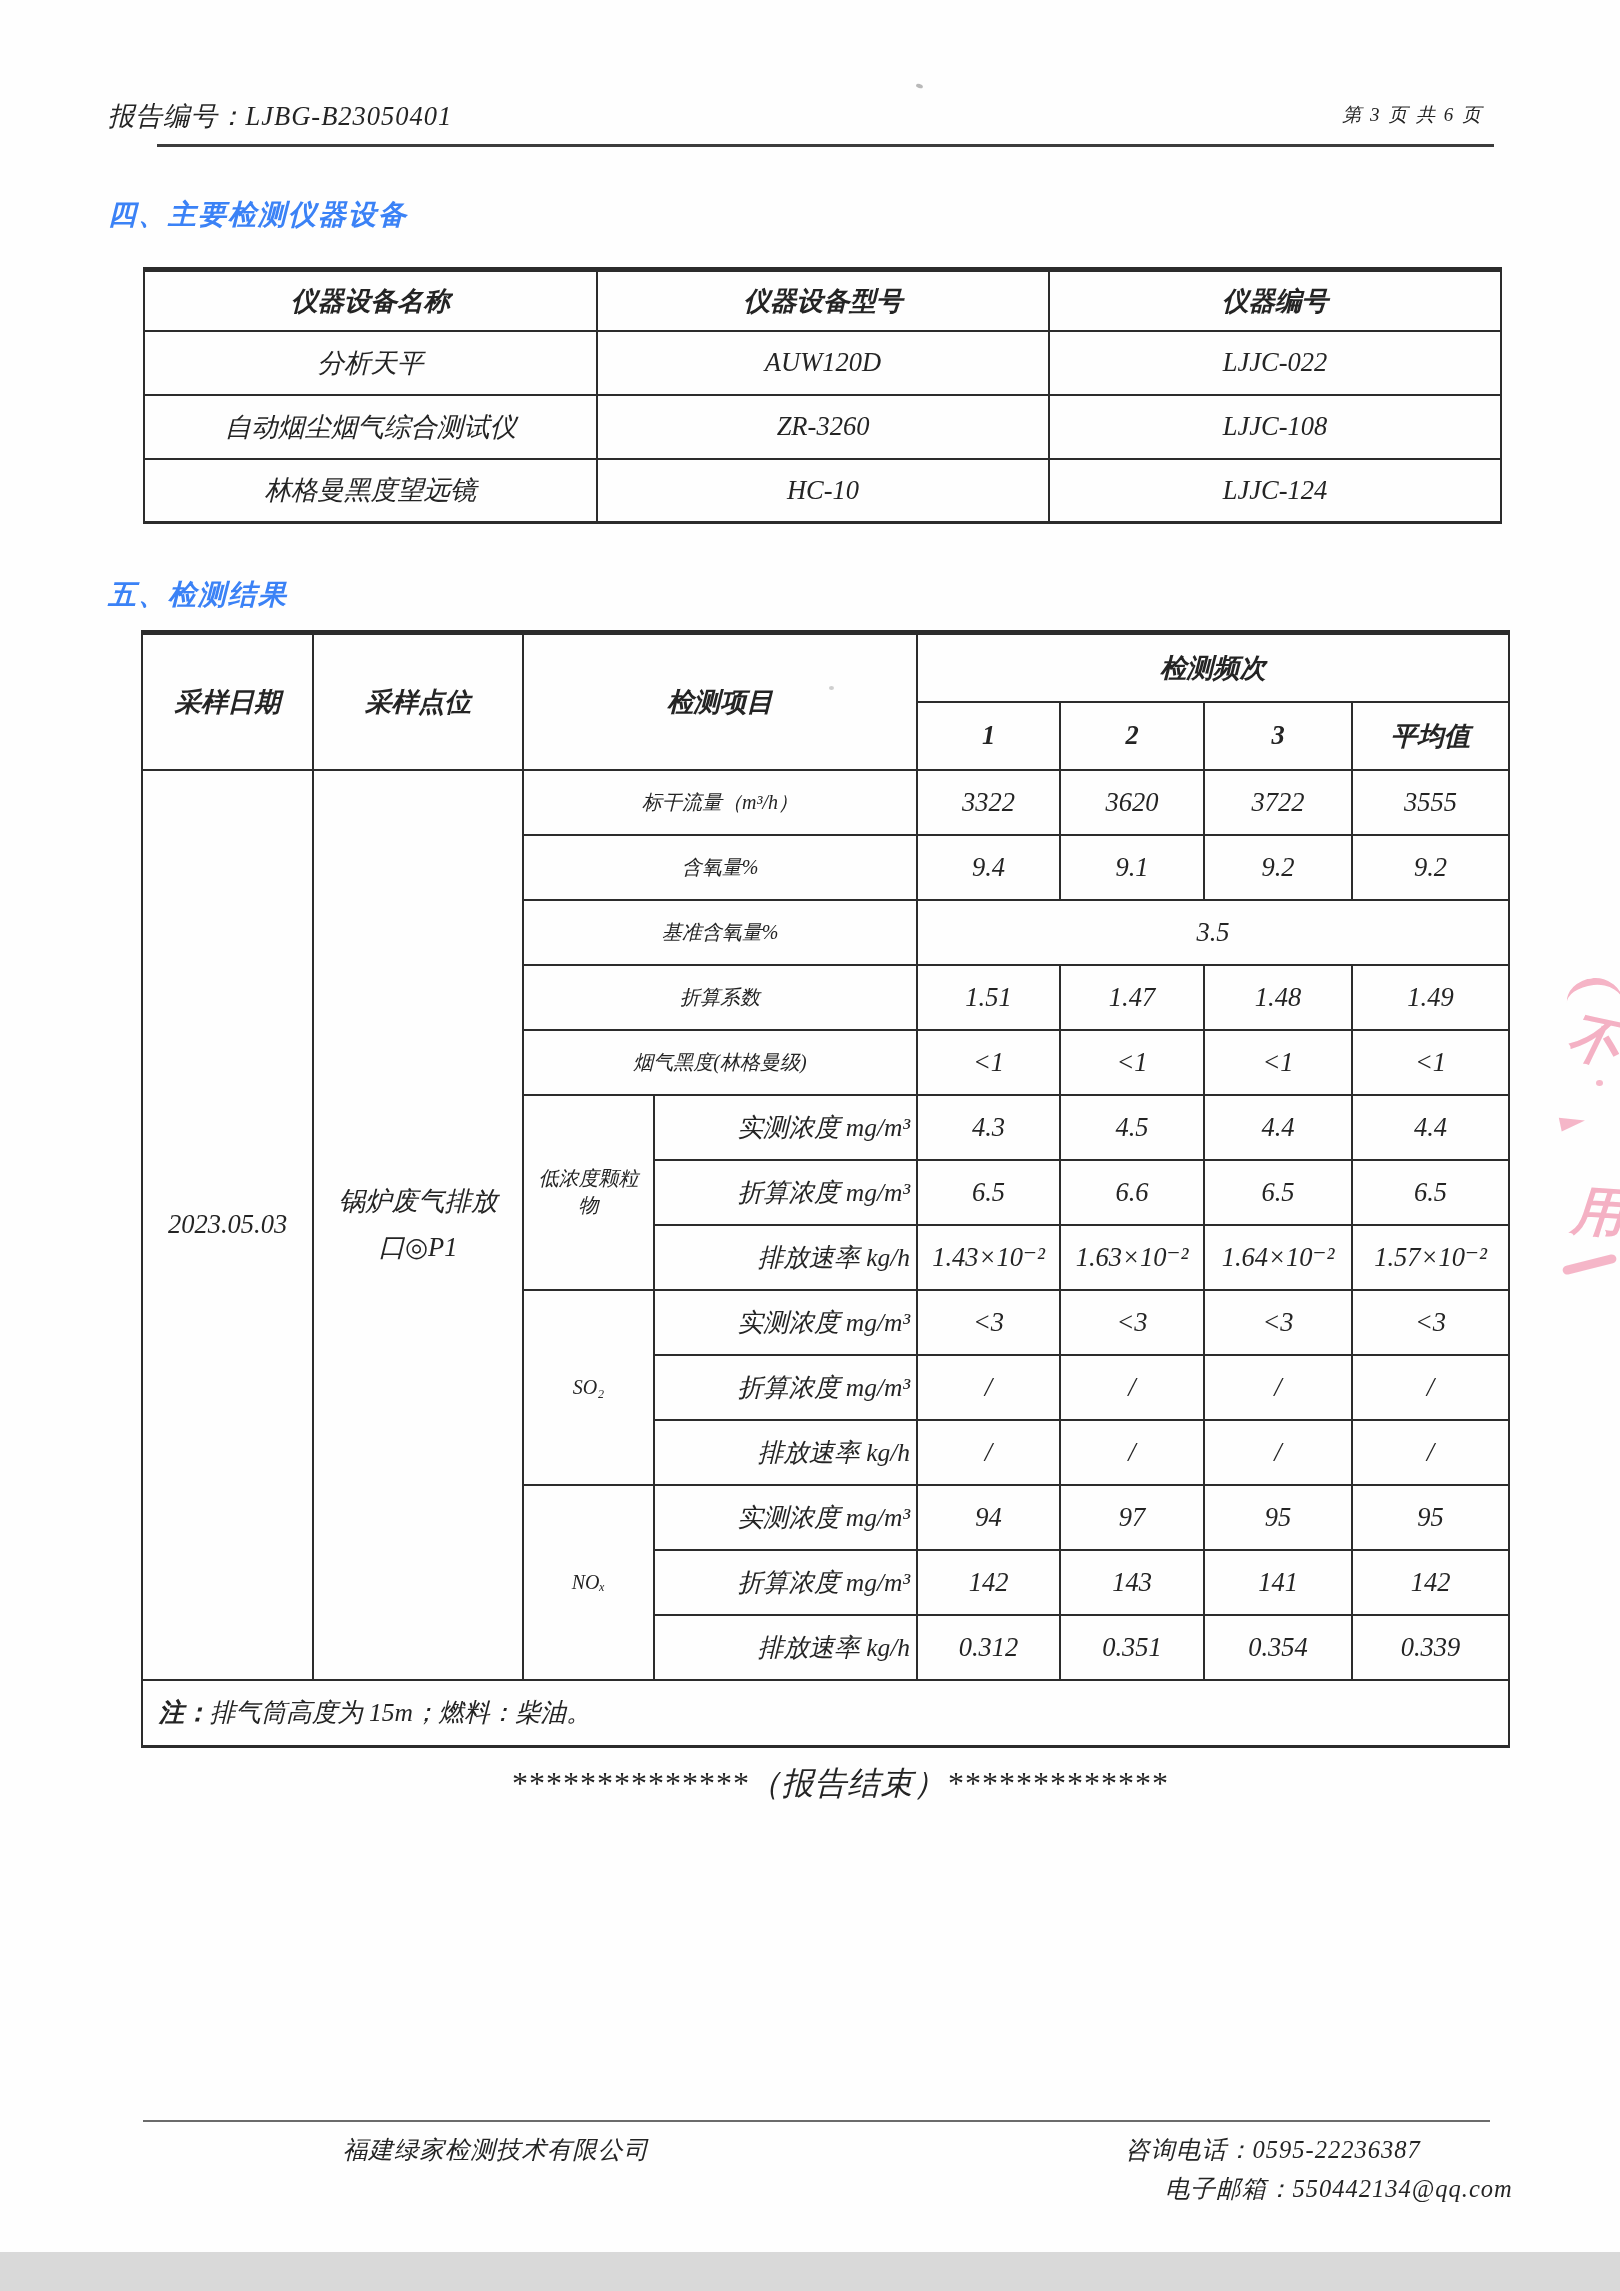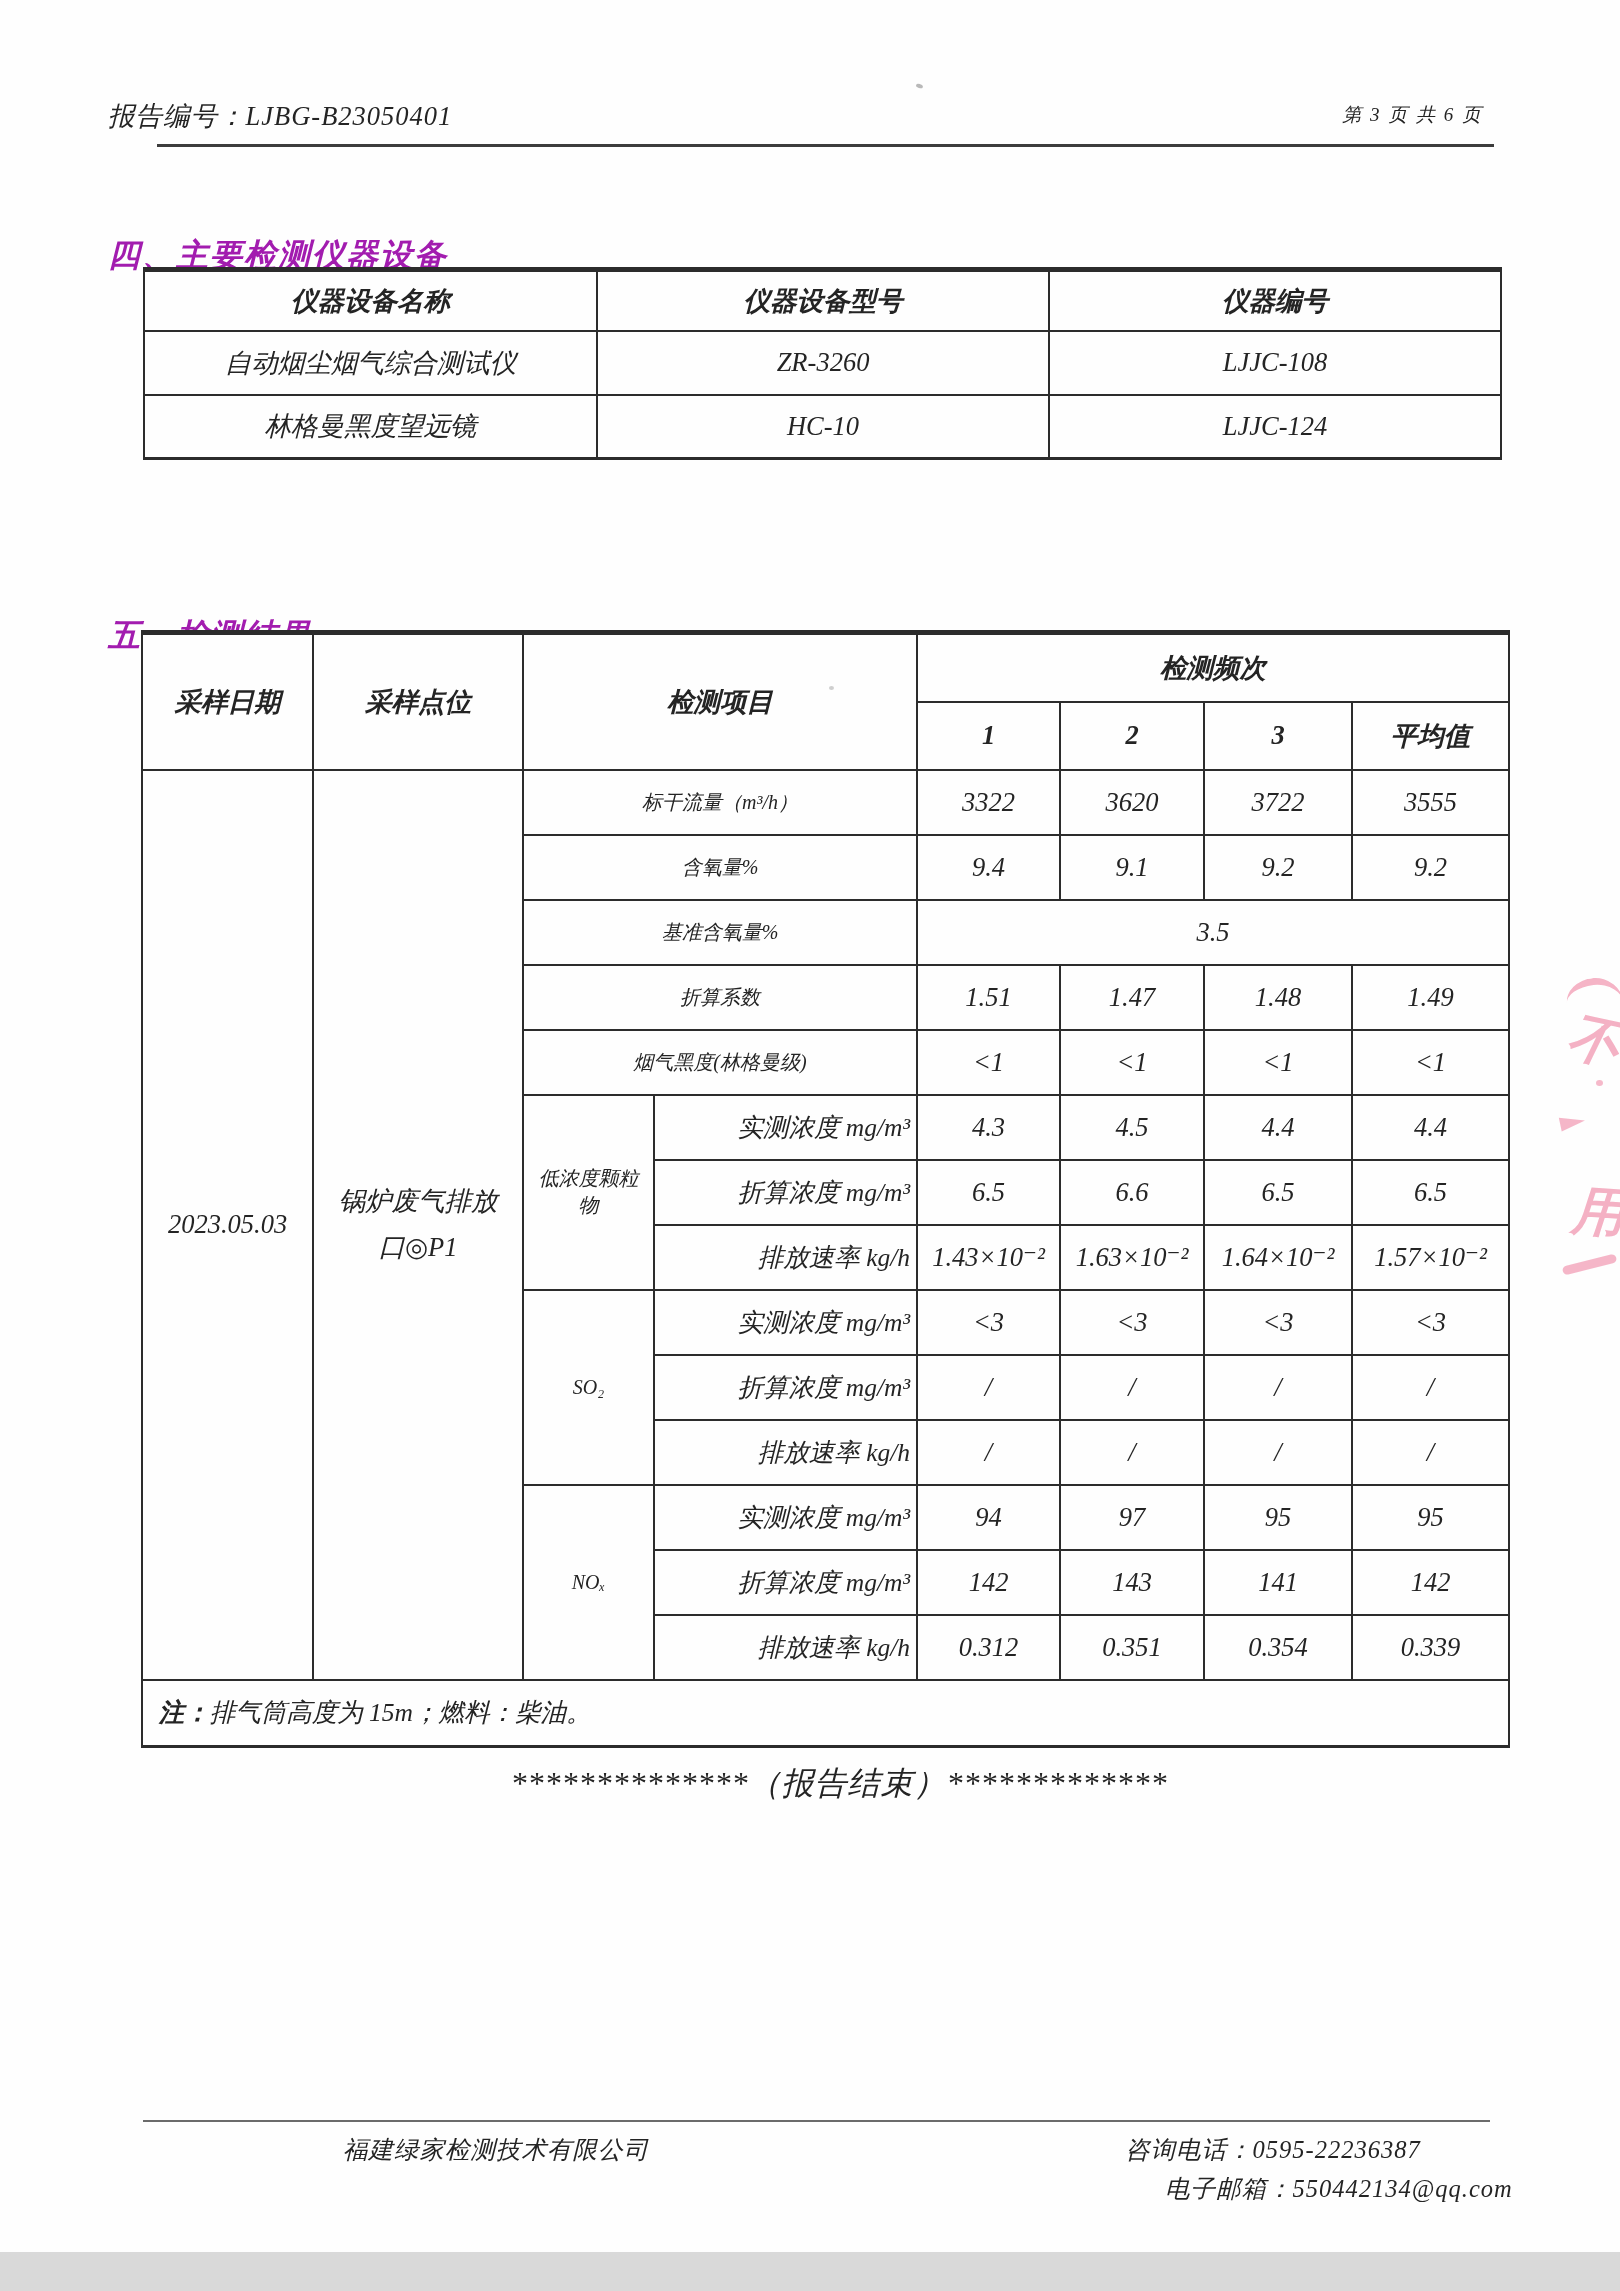--- a/index.html
+++ b/index.html
@@ -11,21 +11,21 @@
     overflow:hidden;
     font-family:"Liberation Serif","DejaVu Serif",serif;
     color:#242424;
     font-style:italic;
   }
   
   .hdr-left{position:absolute;left:108px;top:98px;font-size:26.5px;letter-spacing:1px;}
   .hdr-right{position:absolute;right:137px;top:102px;font-size:19px;letter-spacing:2px;}
   .hdr-rule{position:absolute;left:157px;top:144px;width:1337px;height:2.9px;background:#3c3c3c;}
   
-  .sec-title{position:absolute;font-size:32px;font-weight:700;letter-spacing:2px;color:#a21caf;margin-top:38px;}
+  .sec-title{position:absolute;font-size:28px;font-weight:700;letter-spacing:2px;color:#3b82f6;}
   .t4-title{left:108px;top:196px;}
   .t5-title{left:108px;top:576px;}
   
   table{border-collapse:collapse;table-layout:fixed;position:absolute;background:#fefefe;}
   table,td,th{border:2px solid #2c2c2c;}
   table{border-width:2.9px;border-top-width:5.9px;border-bottom-width:3.9px;}
   th{font-weight:700;}
   td,th{font-size:26.5px;text-align:center;vertical-align:middle;padding:0 5.9px;
         overflow:hidden;color:#242424;}
   .t1{left:143px;top:267px;width:1357px;}
@@ -92,20 +92,25 @@
         <col style="width:452px">
         <col style="width:452px">
       </colgroup>
     <tbody>
         <tr class="hrow">
       <th>仪器设备名称</th>
       <th>仪器设备型号</th>
       <th>仪器编号</th>
     </tr>
     <tr>
+      <td>分析天平</td>
+      <td>AUW120D</td>
+      <td>LJJC-022</td>
+    </tr>
+    <tr>
       <td>自动烟尘烟气综合测试仪</td>
       <td>ZR-3260</td>
       <td>LJJC-108</td>
     </tr>
     <tr>
       <td>林格曼黑度望远镜</td>
       <td>HC-10</td>
       <td>LJJC-124</td>
     </tr>
   </tbody>

